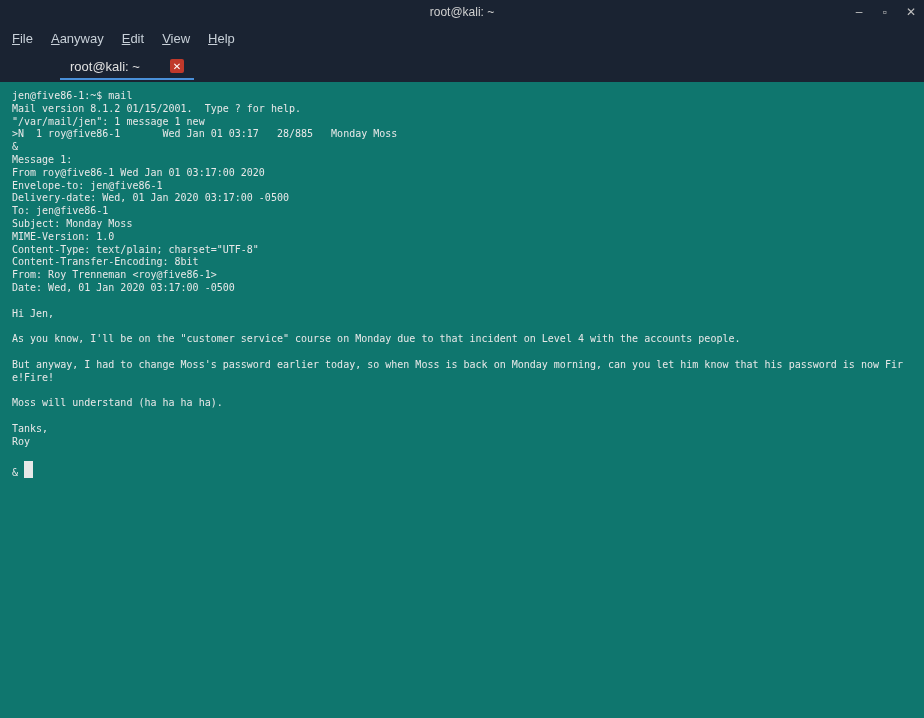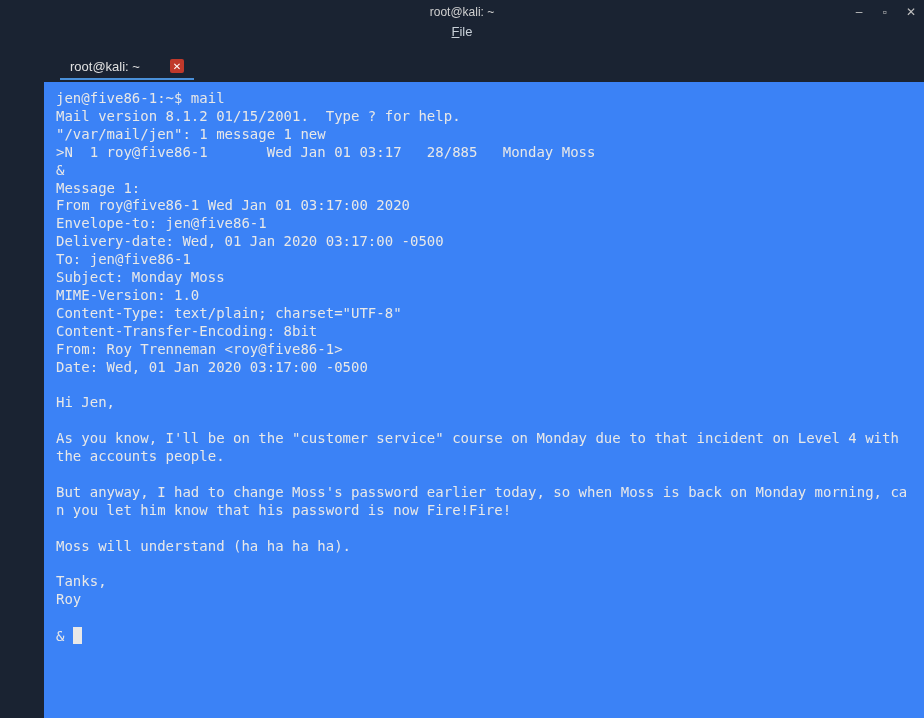--- a/index.html
+++ b/index.html
@@ -51,21 +51,20 @@
     .menubar {
       background: #1a2332;
       height: 28px;
       display: flex;
       align-items: center;
       padding: 0 12px;
       gap: 18px;
       color: #c8d0d8;
       font-family: sans-serif;
       font-size: 13px;
-      flex-direction: column;
     }
     .menu-item {
       cursor: pointer;
     }
     .menu-item .underline {
       text-decoration: underline;
     }
     .tabbar {
       background: #1a2332;
       height: 30px;
@@ -90,29 +89,28 @@
       border-radius: 2px;
       display: flex;
       align-items: center;
       justify-content: center;
       font-size: 10px;
       color: #fff;
       cursor: pointer;
     }
     .terminal {
       flex: 1;
-      background: #3b82f6;
+      background: #0f766e;
       padding: 8px 12px;
       font-family: "DejaVu Sans Mono", "Consolas", monospace;
-      font-size: 14px;
+      font-size: 10px;
       line-height: 1.28;
       color: #e8e8e8;
       white-space: pre-wrap;
       word-break: break-all;
-      margin-left: 44px;
     }
     .cursor {
       display: inline-block;
       width: 9px;
       height: 17px;
       background: #e8e8e8;
       vertical-align: text-bottom;
     }
     .line {
       display: block;

